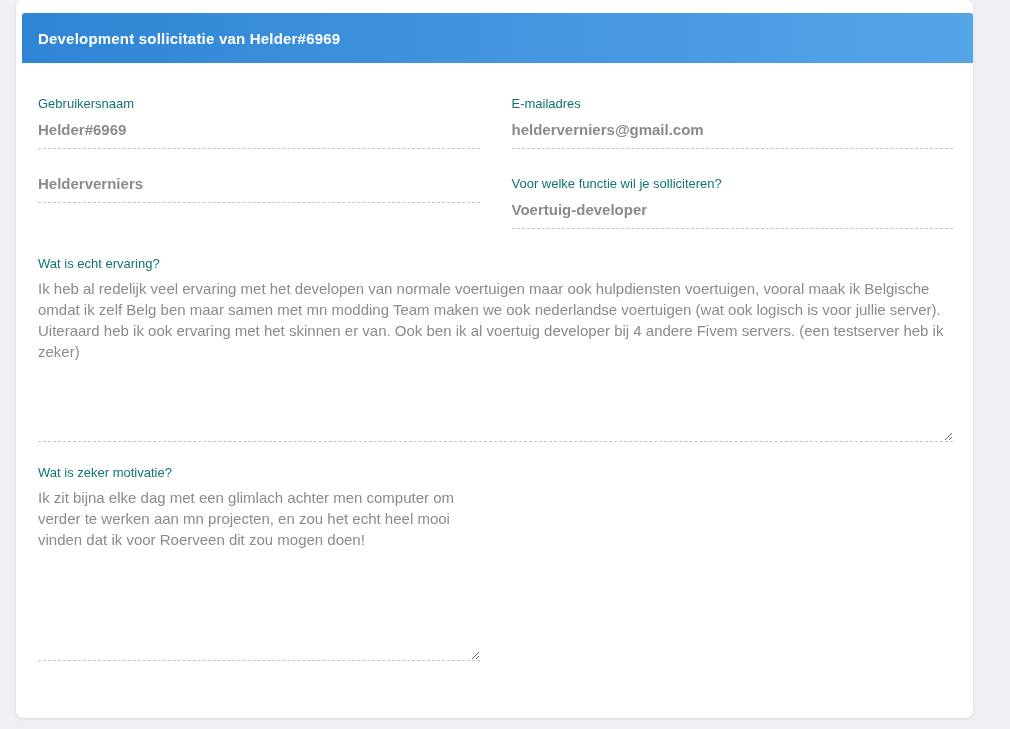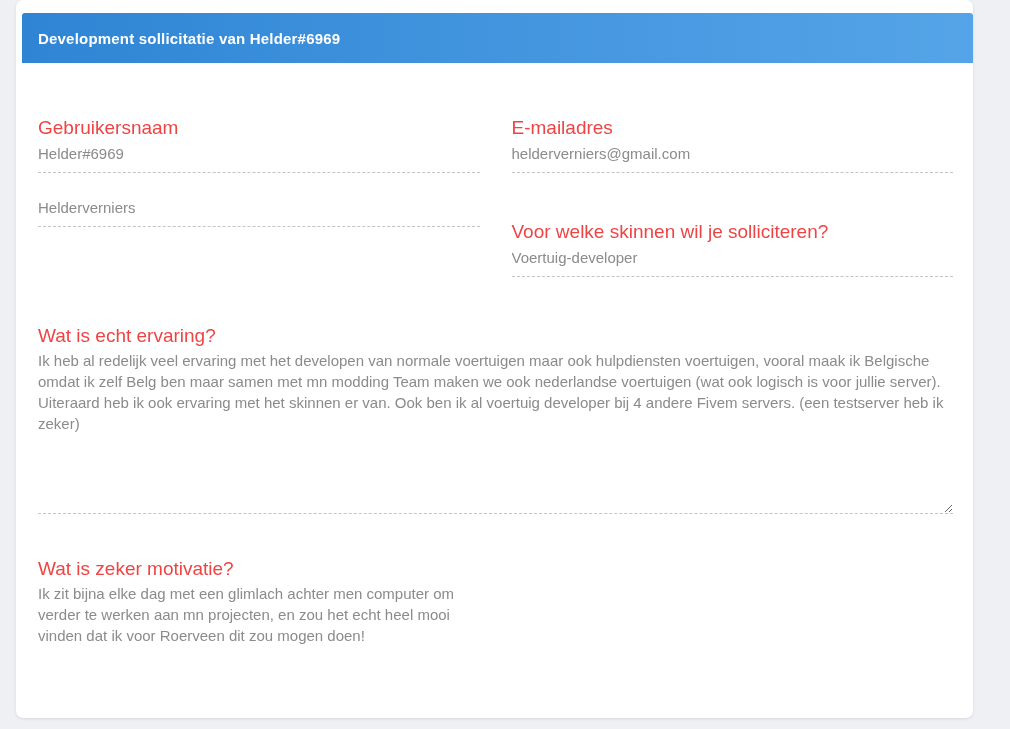--- a/index.html
+++ b/index.html
@@ -38,38 +38,38 @@
   .card-body {
     padding: 32px 20px 0 22px;
   }
   .row2 {
     display: grid;
     grid-template-columns: 1fr 1fr;
     column-gap: 32px;
   }
   .field { margin-bottom: 26px; }
   .field-label {
-    color: #ef4444;
-    font-size: 19px;
+    color: #0f766e;
+    font-size: 13px;
     line-height: 17px;
     margin-bottom: 9px;
-    margin-top: 24px;
   }
   .field-label.tight { margin-bottom: 6px; }
   .field-input {
     display: block;
     width: 100%;
     border: 0;
     border-bottom: 1px dashed #c4c4c4;
     background: transparent;
     color: #8b8b8b;
     font-family: "Liberation Sans", sans-serif;
     font-size: 15px;
     padding: 0 0 10px 0;
     outline: none;
+    font-weight: bold;
   }
   .field-area {
     display: block;
     width: 100%;
     border: 0;
     border-bottom: 1px dashed #c4c4c4;
     background: transparent;
     color: #8b8b8b;
     font-family: "Liberation Sans", sans-serif;
     font-size: 15px;
@@ -104,21 +104,21 @@
         <div class="field-label">E-mailadres</div>
         <input class="field-input" type="text" value="helderverniers@gmail.com" style="">
       </div>
     </div>
 
     <div class="row2">
       <div class="field">
         <input class="field-input" type="text" value="Helderverniers" style="">
       </div>
       <div class="field">
-        <div class="field-label">Voor welke skinnen wil je solliciteren?</div>
+        <div class="field-label">Voor welke functie wil je solliciteren?</div>
         <input class="field-input" type="text" value="Voertuig-developer" style="">
       </div>
     </div>
 
     <div class="field field-exp">
       <div class="field-label tight">Wat is echt ervaring?</div>
       <textarea class="field-area area-exp" spellcheck="false" style="">Ik heb al redelijk veel ervaring met het developen van normale voertuigen maar ook hulpdiensten voertuigen, vooral maak ik Belgische omdat ik zelf Belg ben maar samen met mn modding Team maken we ook nederlandse voertuigen (wat ook logisch is voor jullie server). Uiteraard heb ik ook ervaring met het skinnen er van. Ook ben ik al voertuig developer bij 4 andere Fivem servers. (een testserver heb ik zeker)</textarea>
     </div>
 
     <div class="row2 row-bottom">

